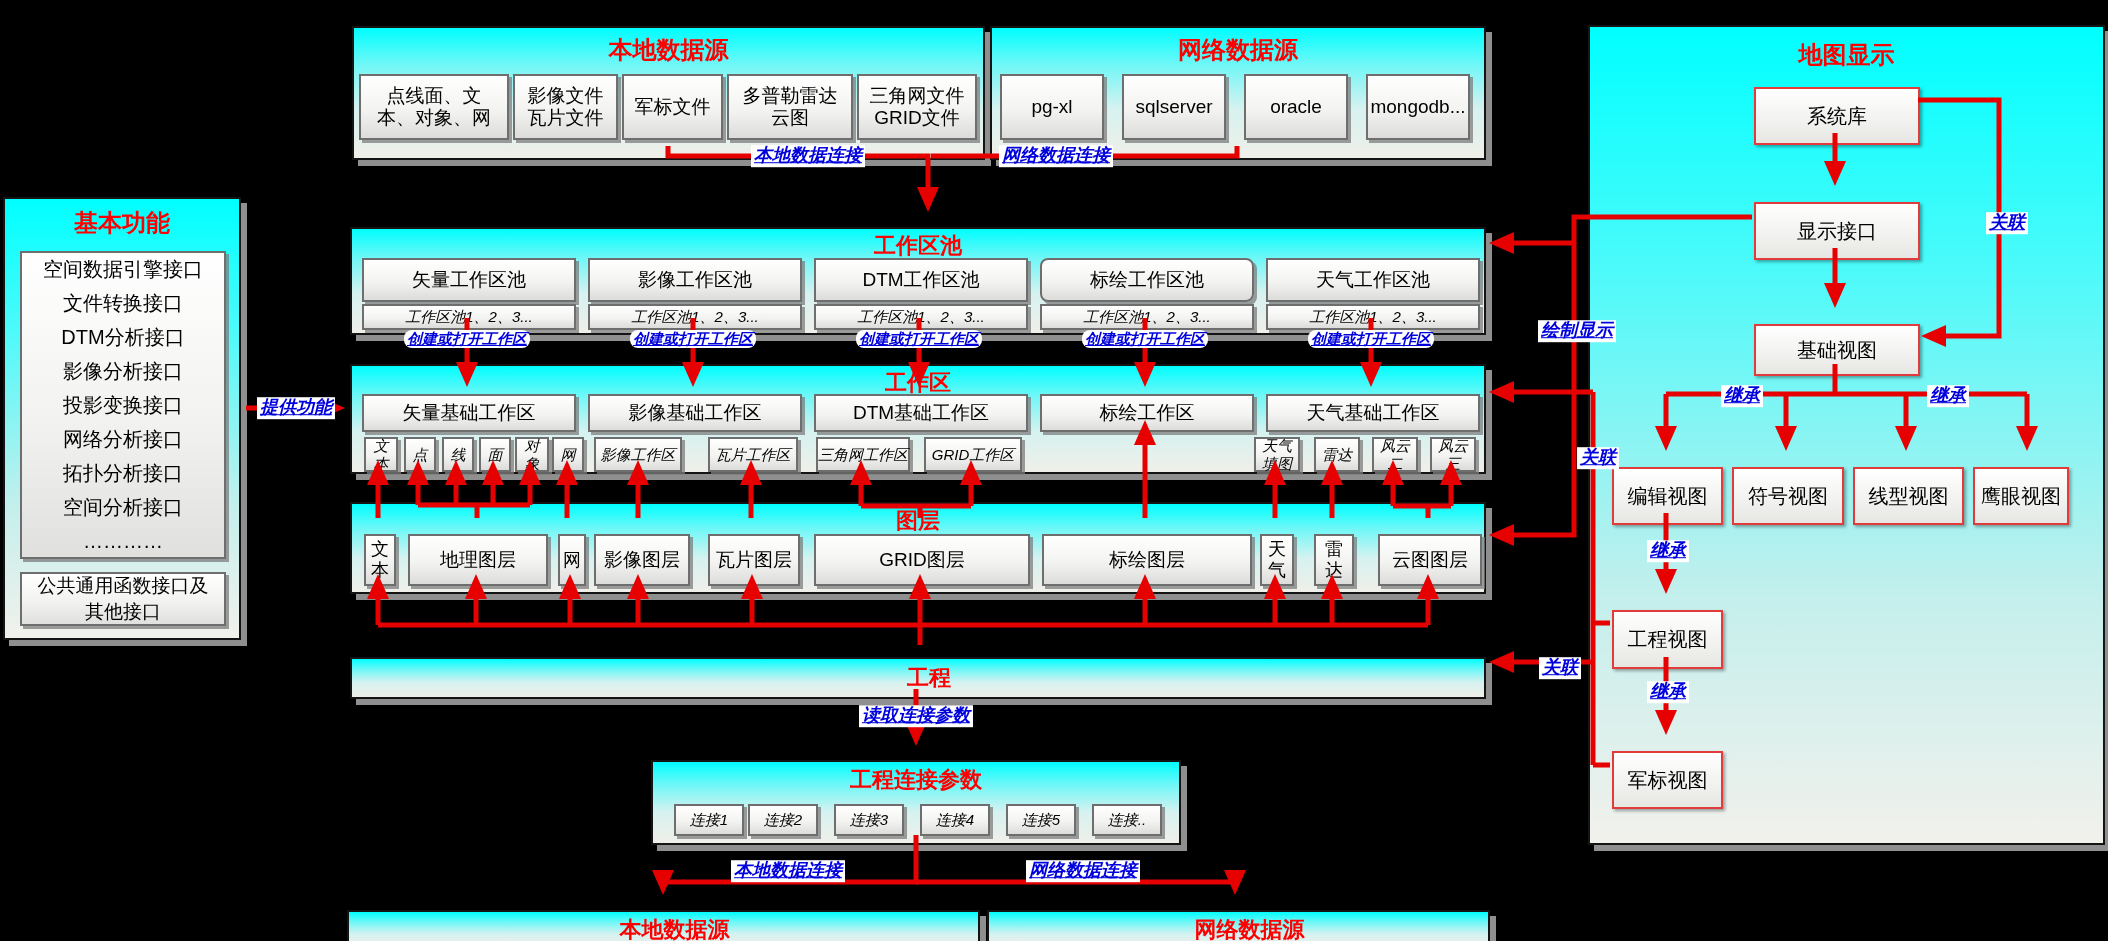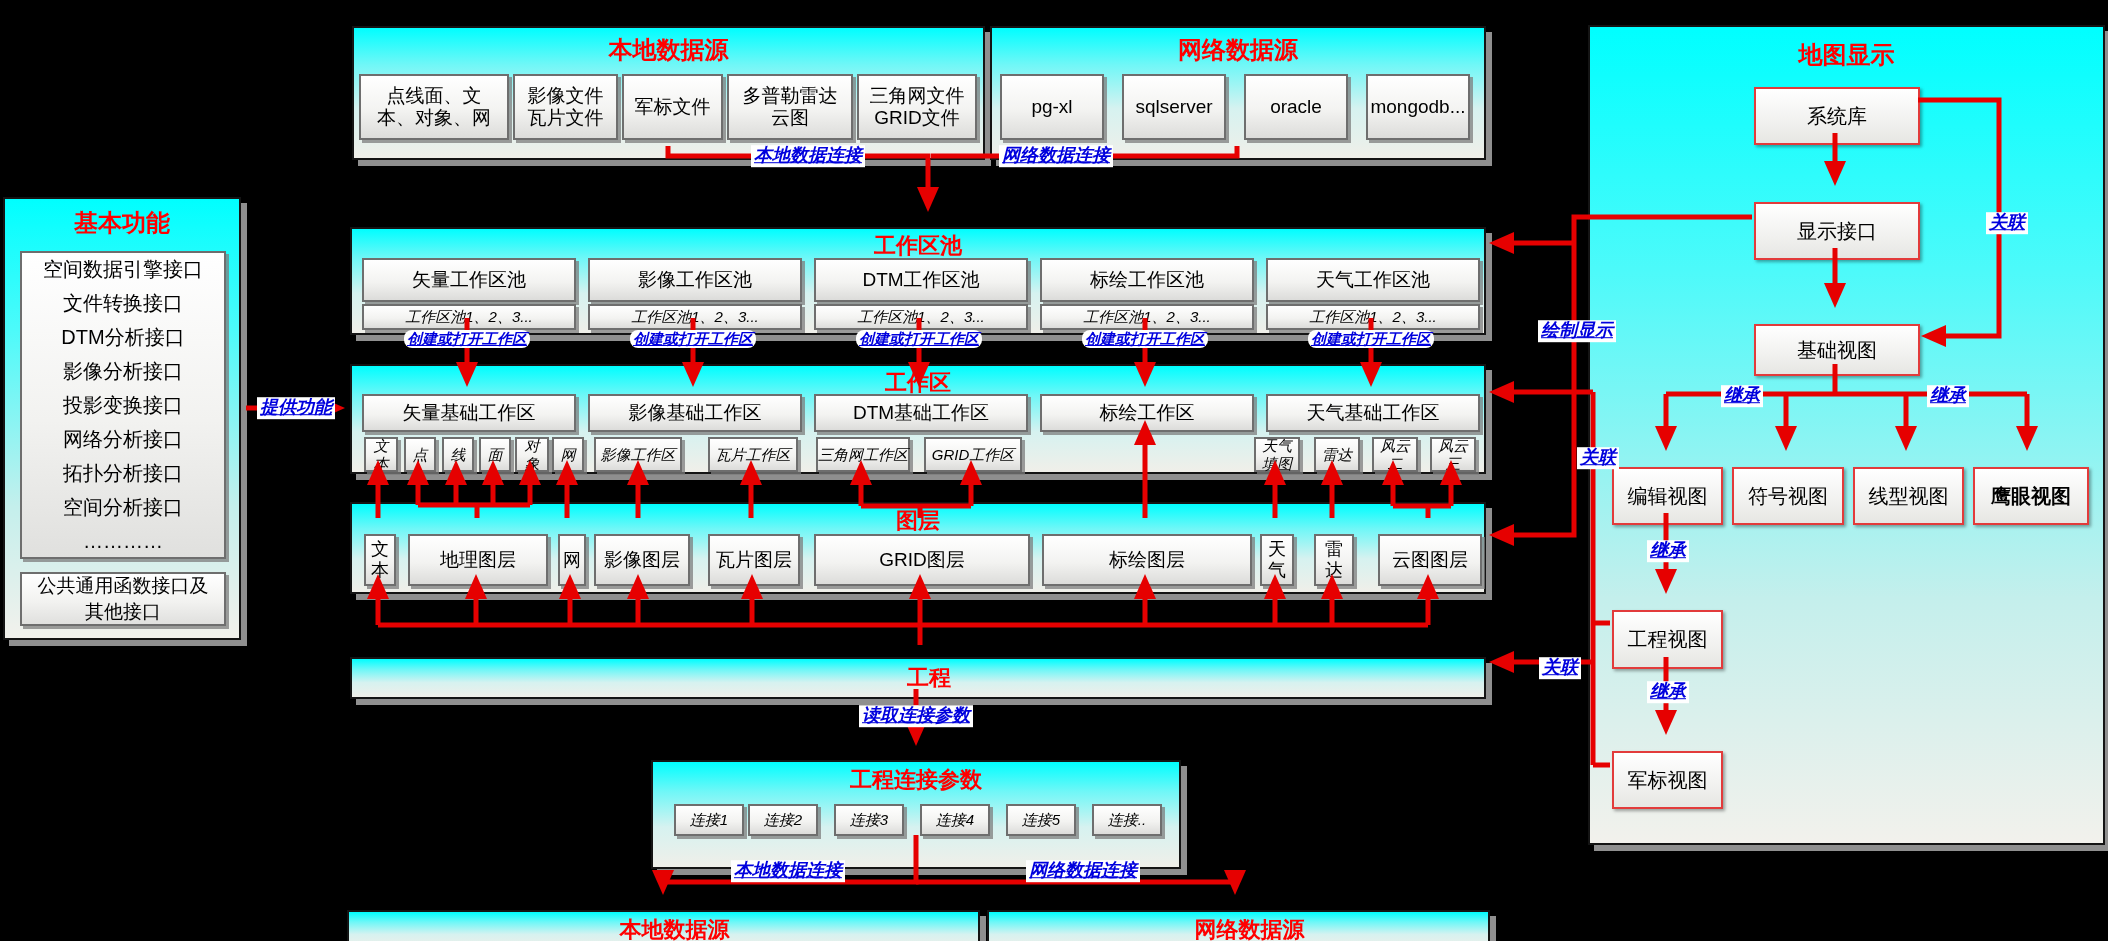--- a/index.html
+++ b/index.html
@@ -69,21 +69,21 @@
     <div class="box" style="left:130px;top:46px;width:104px;height:66px;">sqlserver</div>
     <div class="box" style="left:252px;top:46px;width:104px;height:66px;">oracle</div>
     <div class="box" style="left:374px;top:46px;width:104px;height:66px;">mongodb...</div>
   </div>
 
   <div class="panel grad-strip" style="left:350px;top:215px;width:1136px;height:108px;">
     <div class="ptitle t22" style="top:2px;">工作区池</div>
     <div class="box" style="left:10px;top:29px;width:214px;height:44px;">矢量工作区池</div>
     <div class="box" style="left:236px;top:29px;width:214px;height:44px;">影像工作区池</div>
     <div class="box" style="left:462px;top:29px;width:214px;height:44px;">DTM工作区池</div>
-    <div class="box" style="left:688px;top:29px;width:214px;height:44px;">标绘工作区池</div>
+    <div class="box" style="left:688px;top:29px;width:214px;height:44px;border-radius:8px;">标绘工作区池</div>
     <div class="box" style="left:914px;top:29px;width:214px;height:44px;">天气工作区池</div>
     <div class="box it f16" style="left:10px;top:75px;width:214px;height:26px;">工作区池1、2、3...</div>
     <div class="box it f16" style="left:236px;top:75px;width:214px;height:26px;">工作区池1、2、3...</div>
     <div class="box it f16" style="left:462px;top:75px;width:214px;height:26px;">工作区池1、2、3...</div>
     <div class="box it f16" style="left:688px;top:75px;width:214px;height:26px;">工作区池1、2、3...</div>
     <div class="box it f16" style="left:914px;top:75px;width:214px;height:26px;">工作区池1、2、3...</div>
   </div>
 
   <div class="panel grad-strip" style="left:350px;top:352px;width:1136px;height:110px;">
     <div class="ptitle t22" style="top:2px;">工作区</div>
@@ -127,21 +127,21 @@
 气</div>
     <div class="box f18" style="left:962px;top:30px;width:40px;height:52px;">雷
 达</div>
     <div class="box" style="left:1026px;top:30px;width:104px;height:52px;">云图图层</div>
   </div>
 
   <div class="panel grad-strip bar" style="left:350px;top:645px;width:1136px;height:42px;">
     <span class="btitle">工程</span>
   </div>
 
-  <div class="panel grad-strip" style="left:651px;top:748px;width:530px;height:109px;">
+  <div class="panel grad-strip" style="left:651px;top:748px;width:530px;height:85px;">
     <div class="ptitle t22" style="top:3px;">工程连接参数</div>
     <div class="box it f15" style="left:21px;top:42px;width:70px;height:32px;">连接1</div>
     <div class="box it f15" style="left:95px;top:42px;width:70px;height:32px;">连接2</div>
     <div class="box it f15" style="left:181px;top:42px;width:70px;height:32px;">连接3</div>
     <div class="box it f15" style="left:267px;top:42px;width:70px;height:32px;">连接4</div>
     <div class="box it f15" style="left:353px;top:42px;width:70px;height:32px;">连接5</div>
     <div class="box it f15" style="left:439px;top:42px;width:70px;height:32px;">连接..</div>
   </div>
 
   <div class="panel grad-strip bar" style="left:347px;top:898px;width:633px;height:40px;">
@@ -152,21 +152,21 @@
   </div>
 
   <div class="panel grad-tall" style="left:1588px;top:13px;width:517px;height:820px;">
     <div class="ptitle t24" style="top:12px;">地图显示</div>
     <div class="box rbox" style="left:164px;top:60px;width:166px;height:58px;">系统库</div>
     <div class="box rbox" style="left:164px;top:175px;width:166px;height:58px;">显示接口</div>
     <div class="box rbox" style="left:164px;top:297px;width:166px;height:52px;">基础视图</div>
     <div class="box rbox" style="left:22px;top:440px;width:111px;height:58px;">编辑视图</div>
     <div class="box rbox" style="left:142px;top:440px;width:112px;height:58px;">符号视图</div>
     <div class="box rbox" style="left:263px;top:440px;width:111px;height:58px;">线型视图</div>
-    <div class="box rbox" style="left:383px;top:440px;width:116px;height:58px;font-weight:bold;">鹰眼视图</div>
+    <div class="box rbox" style="left:383px;top:440px;width:96px;height:58px;">鹰眼视图</div>
     <div class="box rbox" style="left:22px;top:583px;width:111px;height:59px;">工程视图</div>
     <div class="box rbox" style="left:22px;top:724px;width:111px;height:58px;">军标视图</div>
   </div>
 
   <svg class="wires" width="2108" height="941" viewBox="0 0 2108 941">
     <defs>
       <marker id="ah" markerWidth="5" markerHeight="4.4" refX="3.6" refY="2.2" orient="auto">
         <path d="M0,0 L5,2.2 L0,4.4 Z" fill="#e60000"></path>
       </marker>
     </defs>

